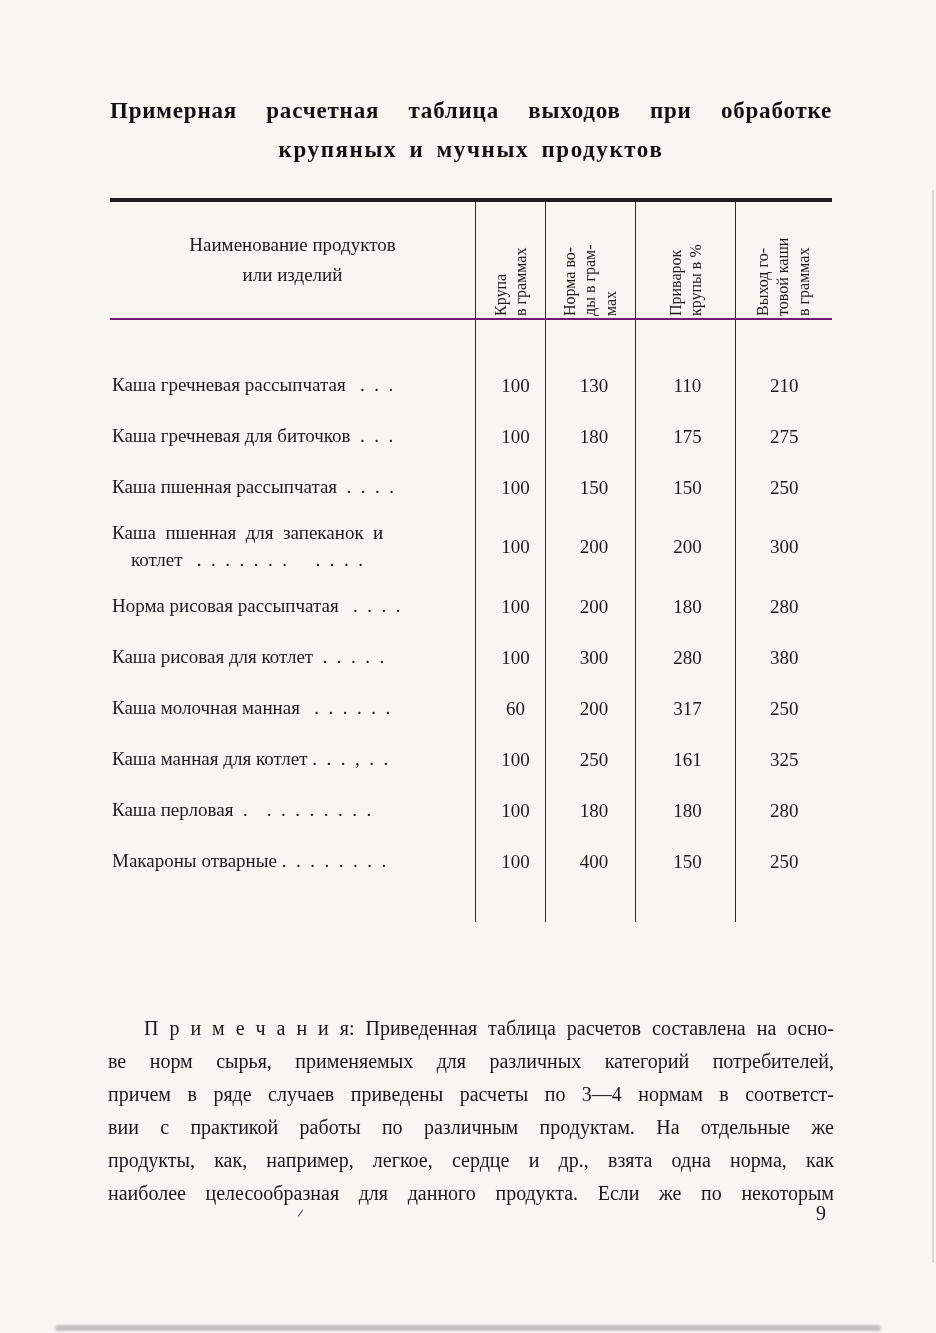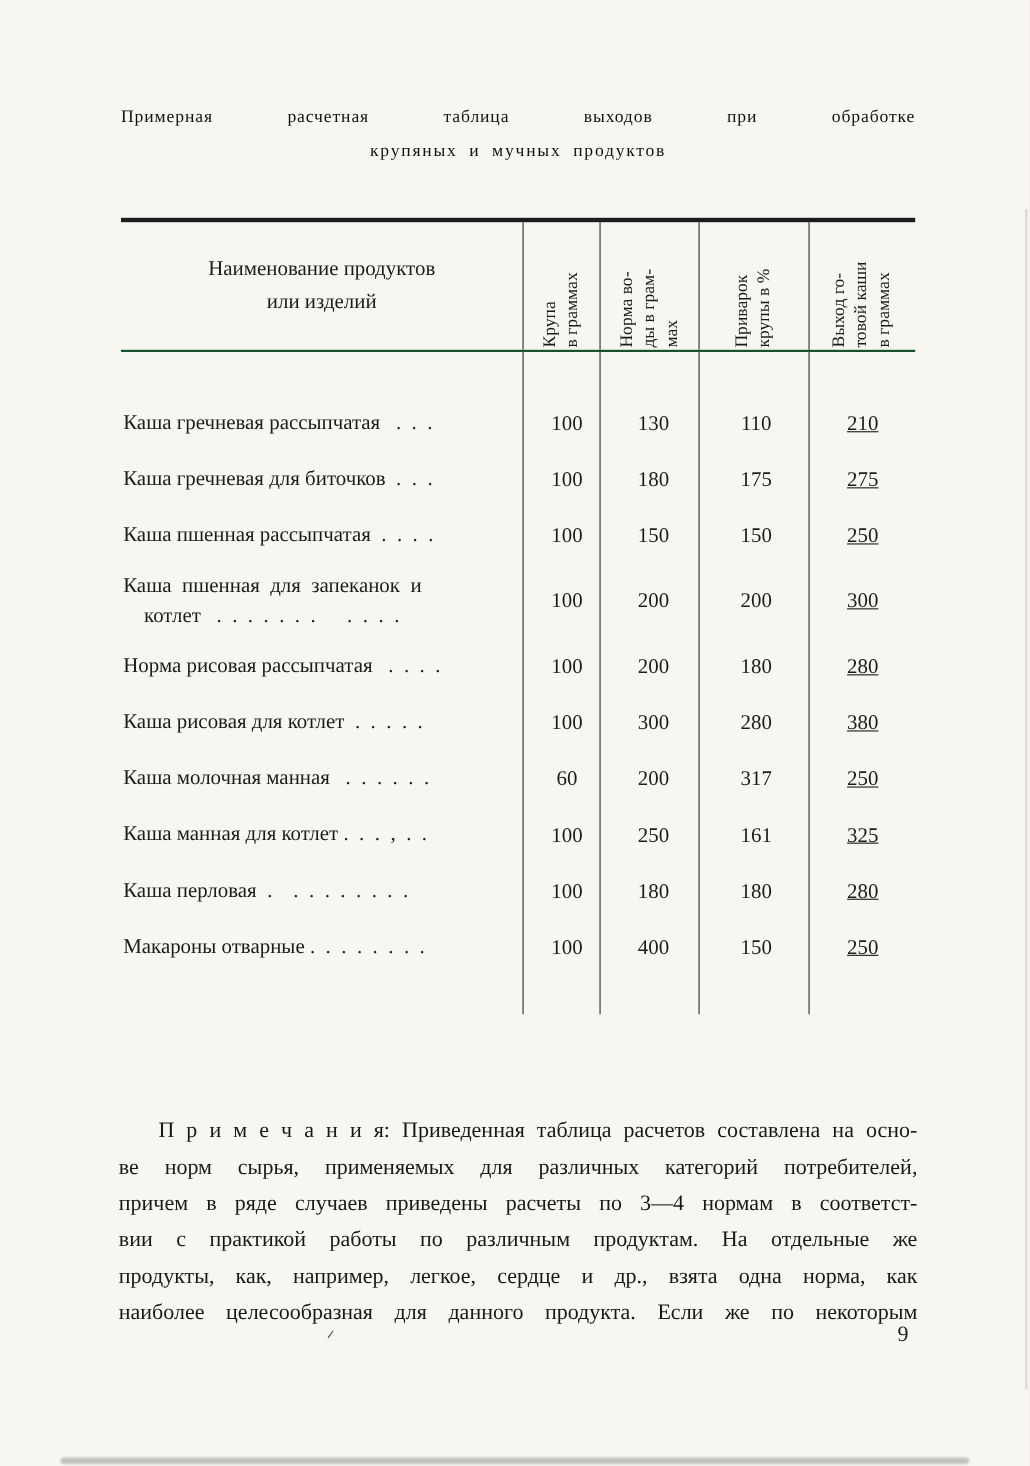--- a/index.html
+++ b/index.html
@@ -7,28 +7,28 @@
     position:relative;
     width:936px; height:1333px;
     margin:0 auto;
     background:#f8f6f1;
     font-family:"Liberation Serif","DejaVu Serif",serif;
     color:#1b1b1b;
     overflow:hidden;
   }
 
   
-  .title-block { position:absolute; top:98px; left:110px; width:722px; font-weight:400; font-size:16px; color:#121212; }
+  .title-block { position:absolute; top:98px; left:110px; width:722px; font-weight:700; font-size:23px; color:#121212; }
   .title-line1 { text-align:justify; text-align-last:justify; letter-spacing:0.8px; }
   .title-line2 { text-align:center; margin-top:13px; letter-spacing:1.6px; word-spacing:5px; }
 
   
   .table-block { position:absolute; top:198px; left:110px; width:722px; }
   .t-top { height:4px; background:#1d1d1d; }
-  .t-header { display:flex; height:118px; border-bottom:2px solid #14532d; box-sizing:border-box; }
+  .t-header { display:flex; height:118px; border-bottom:2px solid #701a75; box-sizing:border-box; }
   .h-name {
     width:365px; box-sizing:border-box;
     display:flex; align-items:center; justify-content:center;
     font-size:19px; line-height:30px; text-align:center; white-space:pre-line;
   }
   .h-rot { position:relative; box-sizing:border-box; border-left:1px solid #2b2b2b; }
   .w2 { width:70px; } .w3 { width:90px; } .w4 { width:100px; } .w5 { width:97px; }
   .rot {
     position:absolute; left:50%; top:50%;
     width:112px;
@@ -38,21 +38,21 @@
   .t-body { position:relative; height:602px; box-sizing:border-box; padding-top:40px; }
   .vline { position:absolute; top:0; bottom:0; width:1px; background:#2b2b2b; }
   .vl1 { left:365px; } .vl2 { left:435px; } .vl3 { left:525px; } .vl4 { left:625px; }
   .row { display:flex; align-items:center; height:51px; font-size:19px; }
   .row.tall { height:68px; }
   .c-name {
     width:365px; box-sizing:border-box; padding-left:2px; padding-right:8px;
     white-space:pre-wrap; line-height:1.4;
   }
   .c-num { text-align:center; box-sizing:border-box; }
-  .n2 { width:70px;margin-left:12px; } .n3 { width:90px; } .n4 { width:100px; } .n5 { width:97px;text-decoration:underline; }
+  .n2 { width:70px;margin-left:12px; } .n3 { width:90px; } .n4 { width:100px; } .n5 { width:97px; }
 
   
   .notes { position:absolute; top:1012px; left:108px; width:726px; font-size:20px; line-height:33px; color:#181818; }
   .note-line { text-align:justify; text-align-last:justify; }
   .note-line.first { padding-left:36px; }
 
   .page-num { position:absolute; top:1202px; left:816px; font-size:20px; }
 
   
   .speck { position:absolute; left:300px; top:1209px; width:1px; height:8px; background:#4a4a4a; transform:rotate(35deg); }

